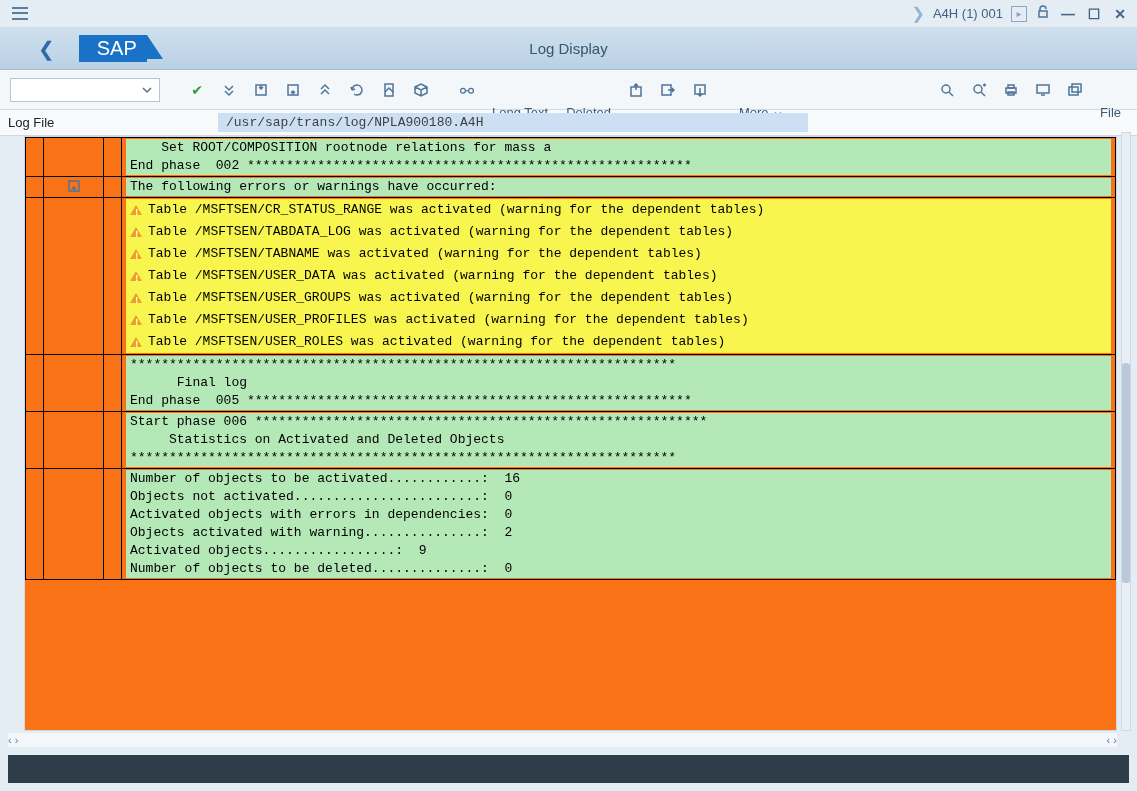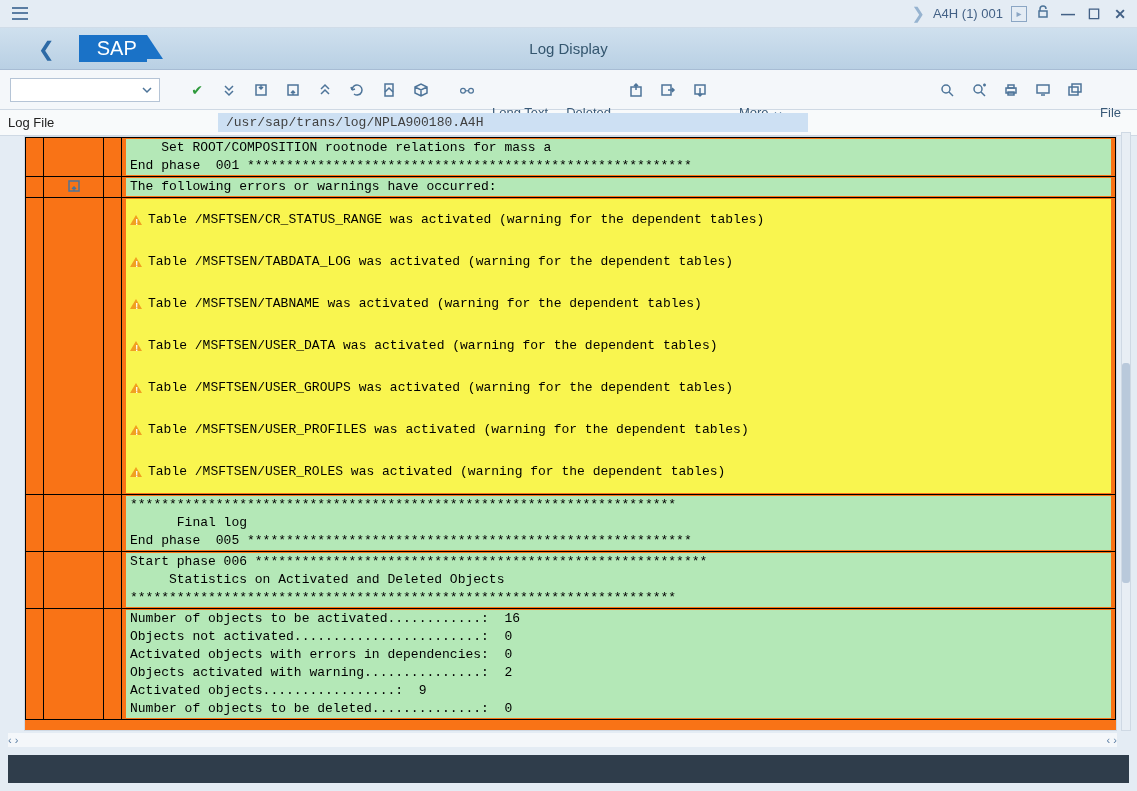--- a/index.html
+++ b/index.html
@@ -67,21 +67,21 @@
     border:1px solid #cfd9e4;
     overflow:hidden;
     margin-left:16px;
   }
   .logtable { width:100%; border-collapse:collapse; font-family:"Consolas","Courier New",monospace; font-size:13px; color:#000;}
   .logtable td { border:1px solid #000; vertical-align:top; padding:1px 4px;}
   td.c0 { width:18px; }
   td.c1 { width:60px; text-align:center;}
   td.c2 { width:18px; }
   .green-line { background:#b4e8b7; padding:0 4px; white-space:pre; line-height:18px;}
-  .yellow-line { background:#f9f54f; padding:12px 4px; white-space:pre; line-height:18px; display:flex; align-items:center;}
+  .yellow-line { background:#f9f54f; padding:2px 4px; white-space:pre; line-height:18px; display:flex; align-items:center;}
   .warn-tri { display:inline-block; width:0; height:0; border-left:6px solid transparent; border-right:6px solid transparent; border-bottom:10px solid #f0a020; margin-right:6px; position:relative;}
   .warn-tri::after { content:"!"; position:absolute; left:-2px; top:-1px; font-size:9px; color:#fff; font-weight:bold;}
   .expand-icon { display:flex; justify-content:center; align-items:center; height:100%; color:#4d7499;}
   
   .vscroll { position:absolute; right:6px; top:132px; bottom:60px; width:10px; background:#e8eef4; border:1px solid #cfd9e4;}
   .vscroll-thumb { position:absolute; right:0; top:230px; width:8px; height:220px; background:#b9c9db; border-radius:3px;}
   .hscroll-row { position:absolute; left:8px; right:20px; bottom:44px; height:14px; display:flex; align-items:center; background:#f4f7fa; font-size:11px; color:#5a7da3;}
   .hscroll-row .arrows-left { margin-right:auto;}
   
   .statusbar { position:absolute; left:8px; right:8px; bottom:8px; height:28px; background:#2f3d4b;}
@@ -237,21 +237,21 @@
 
 <div class="logarea">
 <table class="logtable">
   <tbody>
         <tr>
           <td class="c0"></td>
           <td class="c1"></td>
           <td class="c2"></td>
     <td>
       <div class="green-line">    Set ROOT/COMPOSITION rootnode relations for mass a</div>
-      <div class="green-line">End phase  001 *********************************************************</div>
+      <div class="green-line">End phase  002 *********************************************************</div>
     </td>
   </tr>
   <tr>
           <td class="c0"></td>
     <td class="c1">
             <div class="expand-icon">
               <svg class="i" viewBox="0 0 16 16">
                 <rect x="3" y="3" width="10" height="10"></rect>
                 <path d="M8 13 v-4 M6 11 l2 -2 l2 2"></path>
               </svg>

